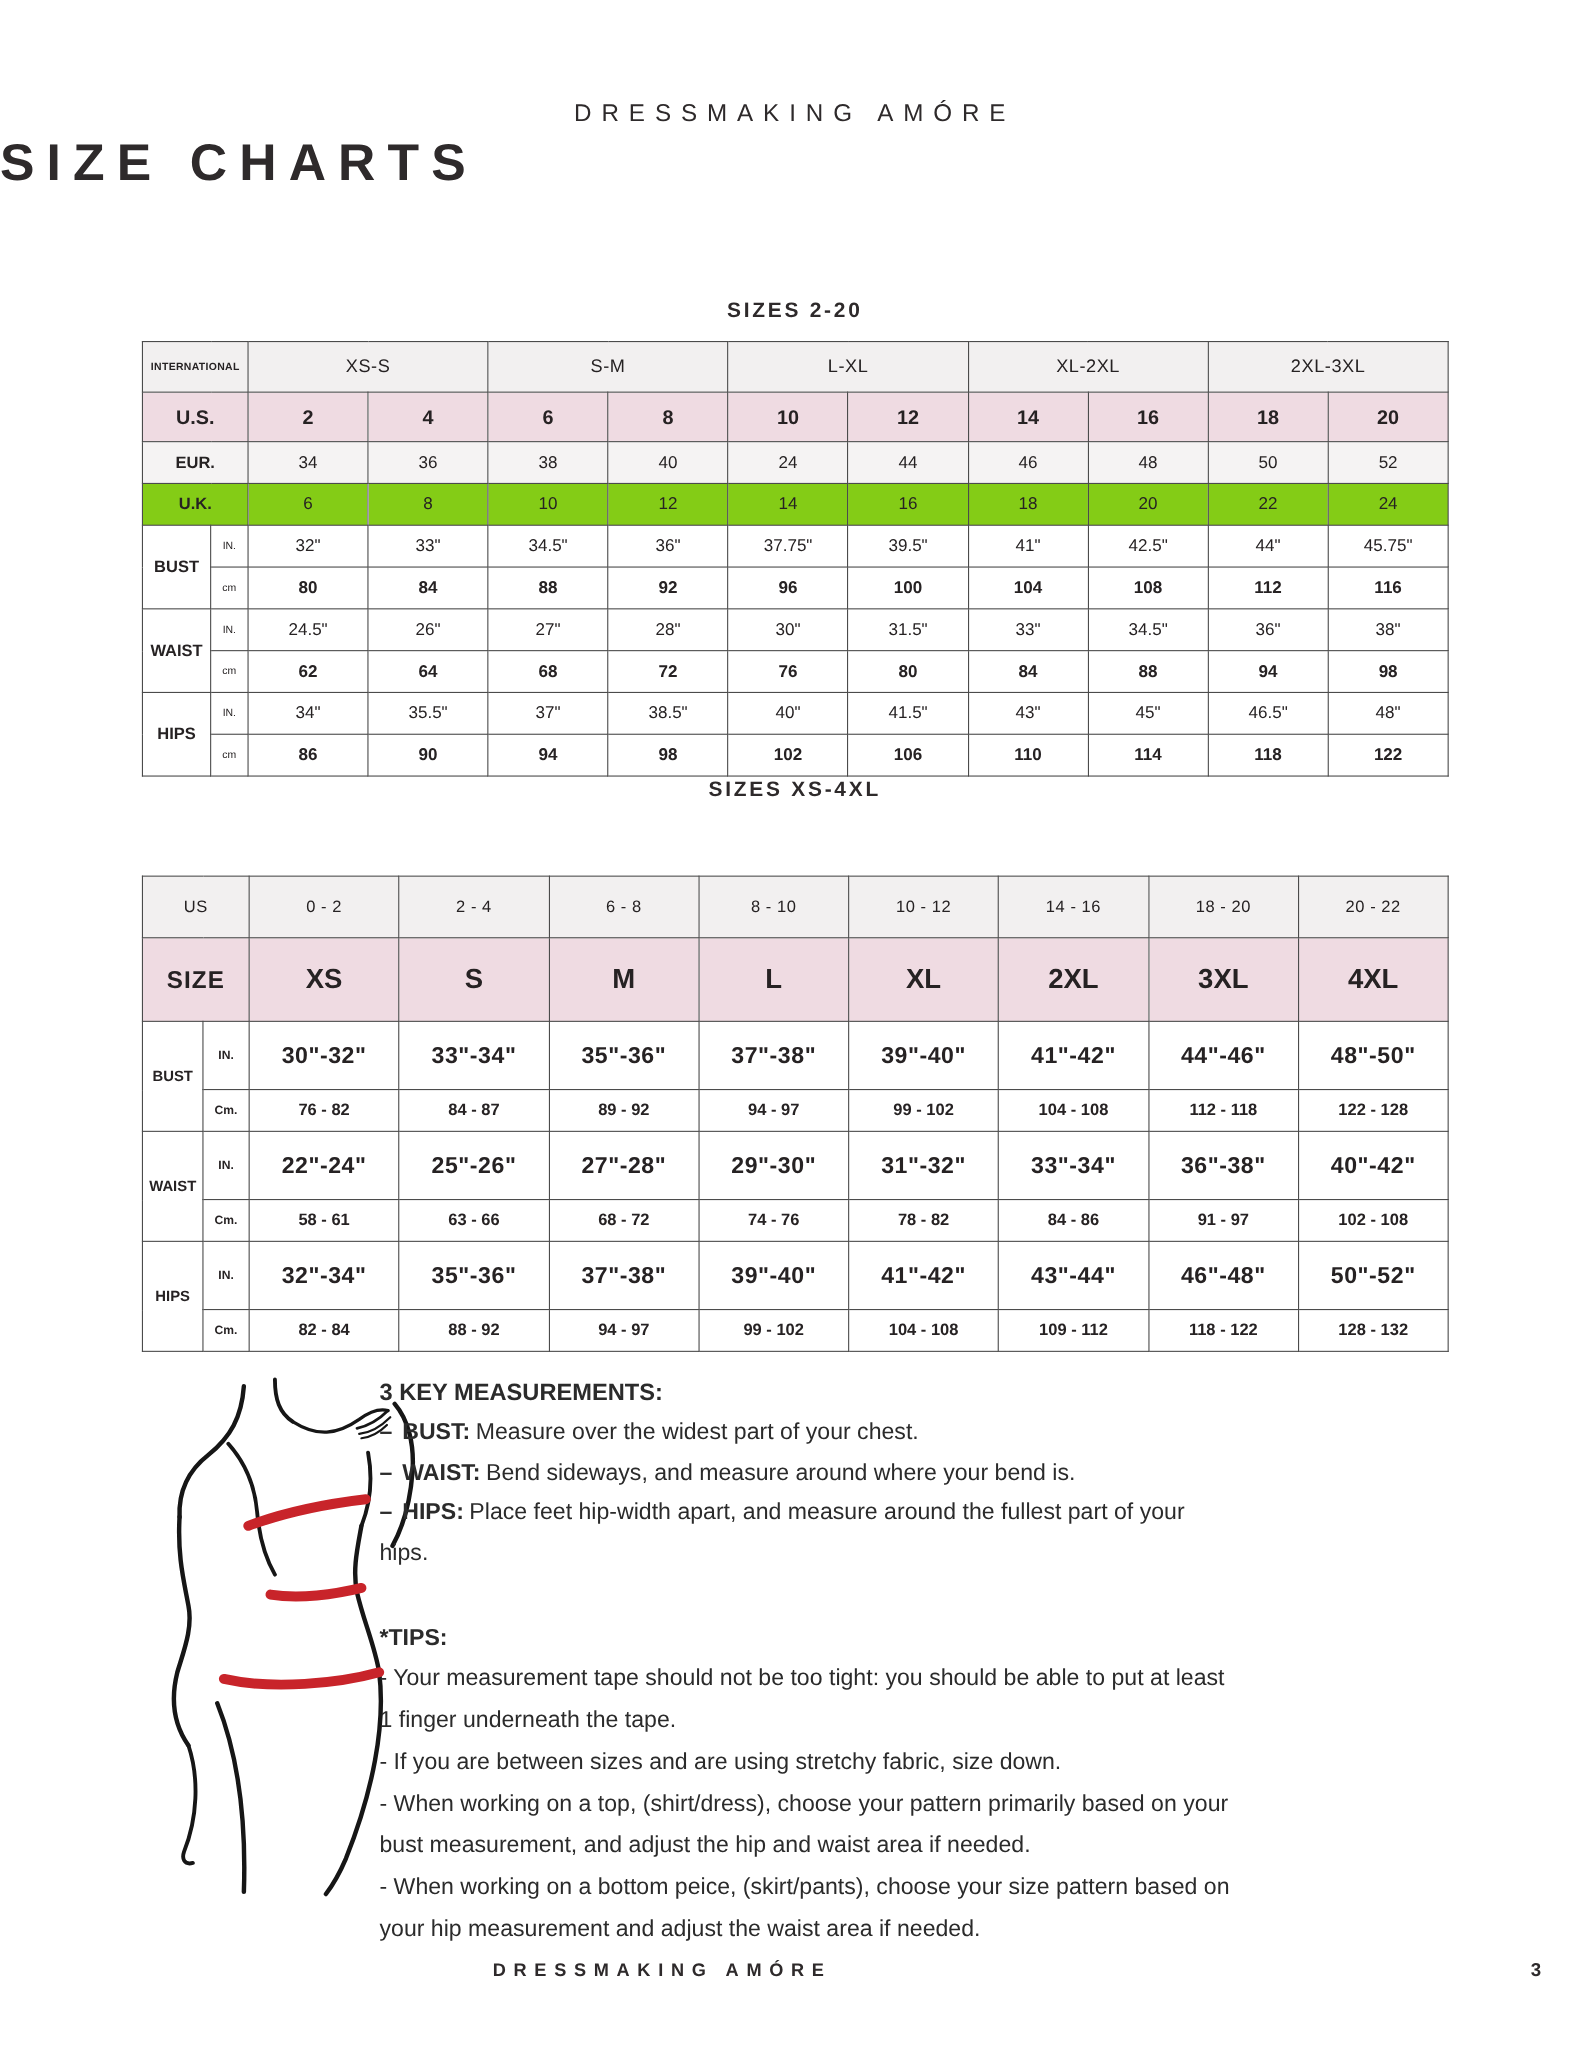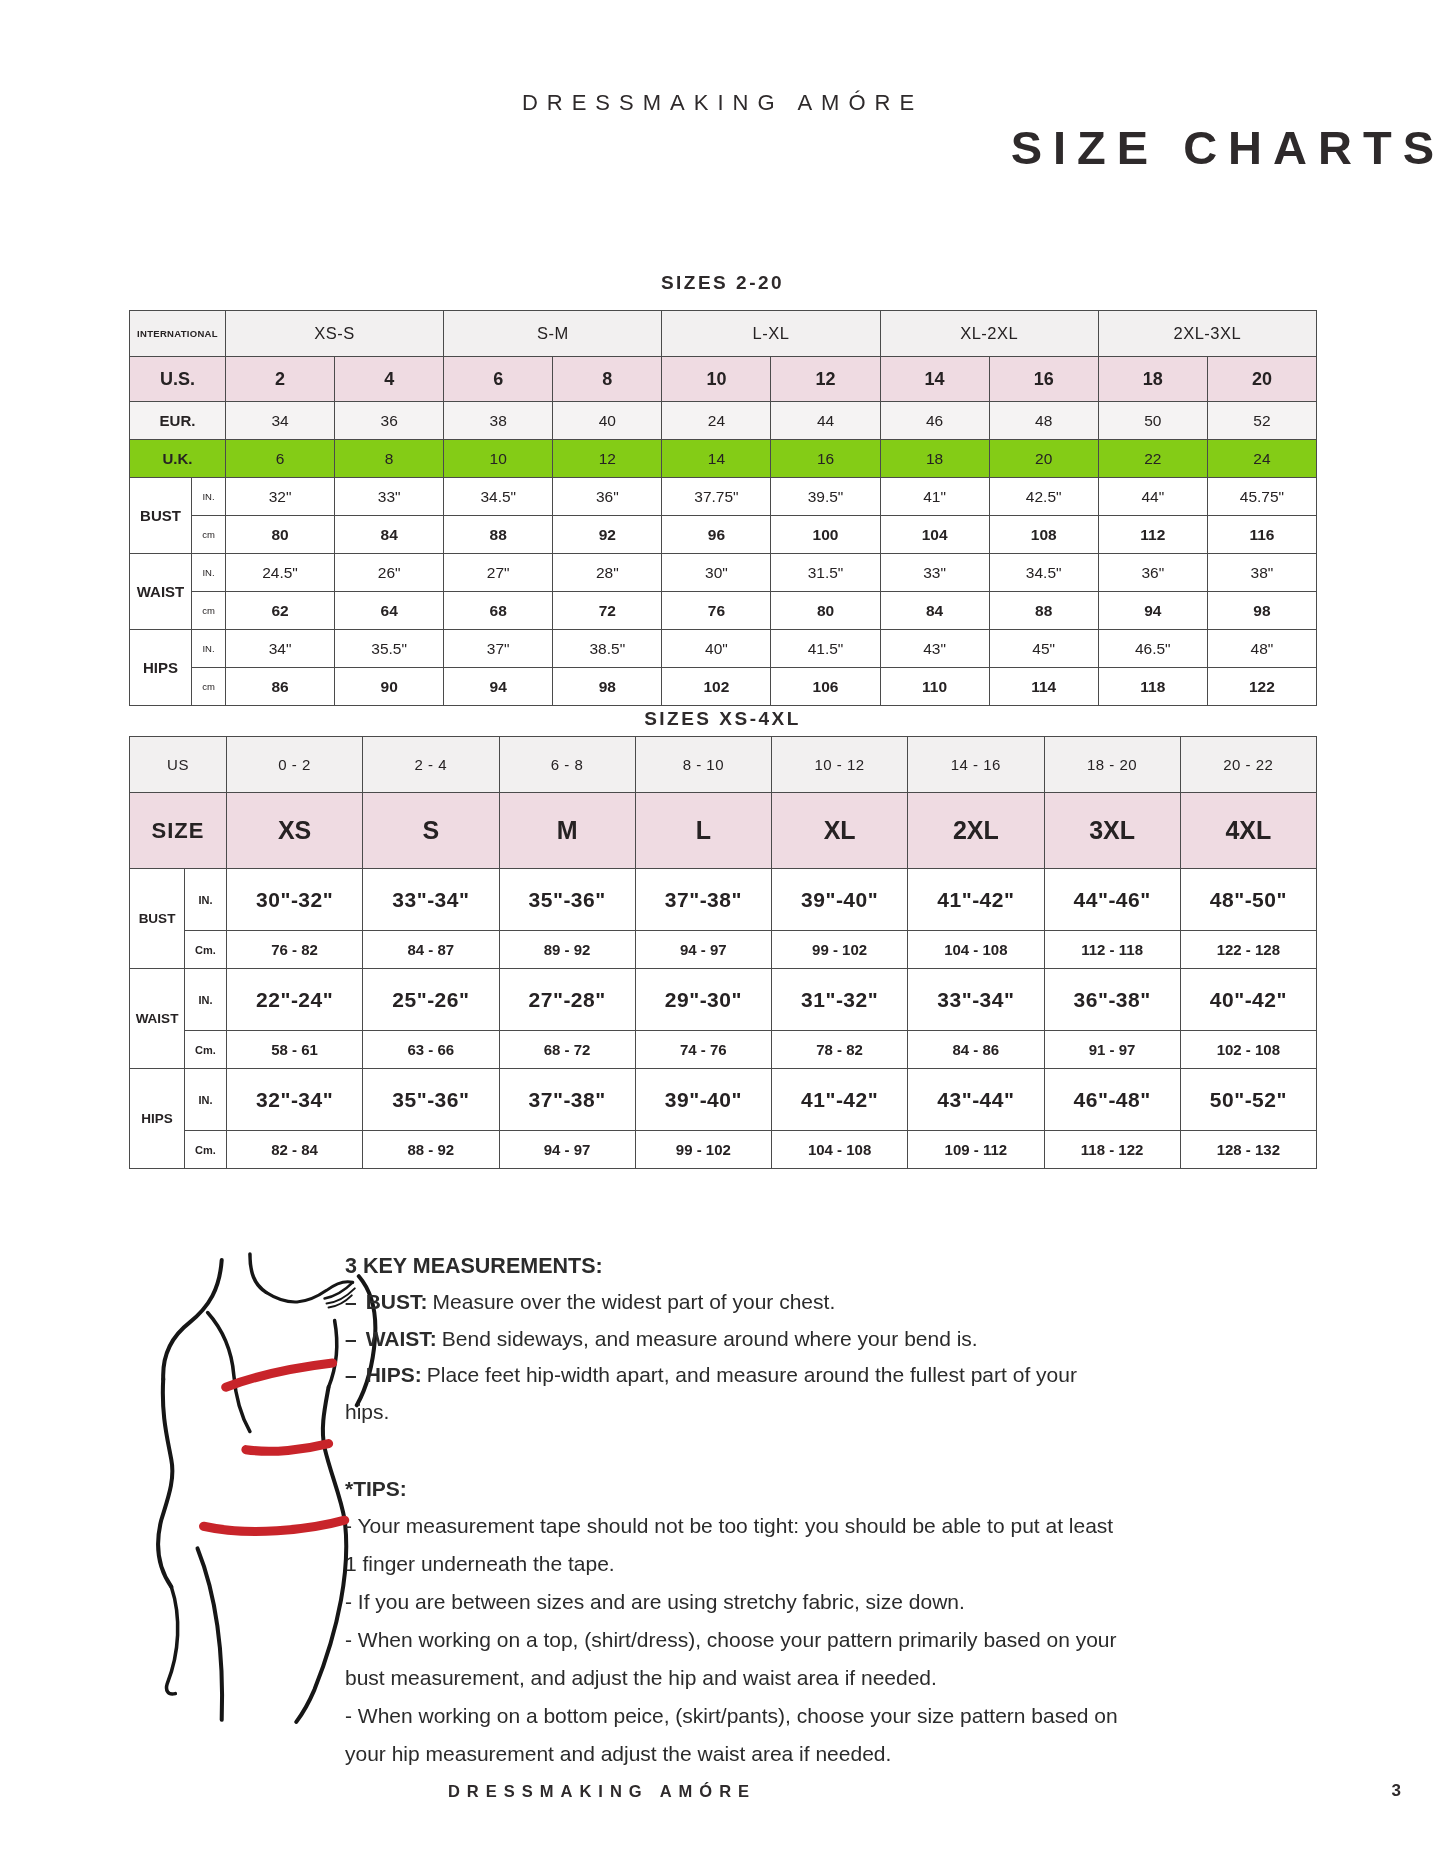--- a/index.html
+++ b/index.html
@@ -15,40 +15,40 @@
   }
 
   
   .brand {
     position: absolute; top: 90px; left: 0; width: 100%;
     text-align: center; font-size: 22px; font-weight: 500;
     letter-spacing: 9px; color: #2e2a2b;
   }
   .main-title {
     position: absolute; top: 120px; left: 0; width: 100%;
-    text-align: right; font-size: 47px; font-weight: 700;
+    text-align: left; font-size: 47px; font-weight: 700;
     letter-spacing: 11px; color: #2e2a2b;
   }
   .section-title {
     position: absolute; left: 0; width: 100%;
     text-align: center; font-size: 19px; font-weight: 700;
     letter-spacing: 2.5px; color: #2e2a2b;
   }
   #title1 { top: 272px; }
   #title2 { top: 708px; }
 
   
   table {
     position: absolute; left: 129px; width: 1188px;
     border-collapse: collapse; table-layout: fixed;
     text-align: center; color: #262223;
   }
   td { border: 1px solid #4b4b4b; overflow: hidden; padding: 0 2px; }
   #table1 { top: 310px; }
-  #table2 { top: 736px; }
+  #table2 { top: 796px; }
 
   
   #table1 tr.row-int   { height: 46px; background: #f2f0f0; }
   #table1 tr.row-int .corner { font-size: 9.5px; font-weight: 700; letter-spacing: .3px; }
   #table1 tr.row-int .group  { font-size: 16.5px; font-weight: 400; letter-spacing: .5px; }
   #table1 tr.row-us    { height: 45px; background: #efdbe2; }
   #table1 tr.row-us td { font-size: 18px; font-weight: 700; }
   #table1 tr.row-eur   { height: 38px; background: #f5f3f3; }
   #table1 tr.row-uk    { height: 38px; background: #84cc16; }
   #table1 tr.row-eur .rowlabel, #table1 tr.row-uk .rowlabel { font-size: 15px; font-weight: 700; }

